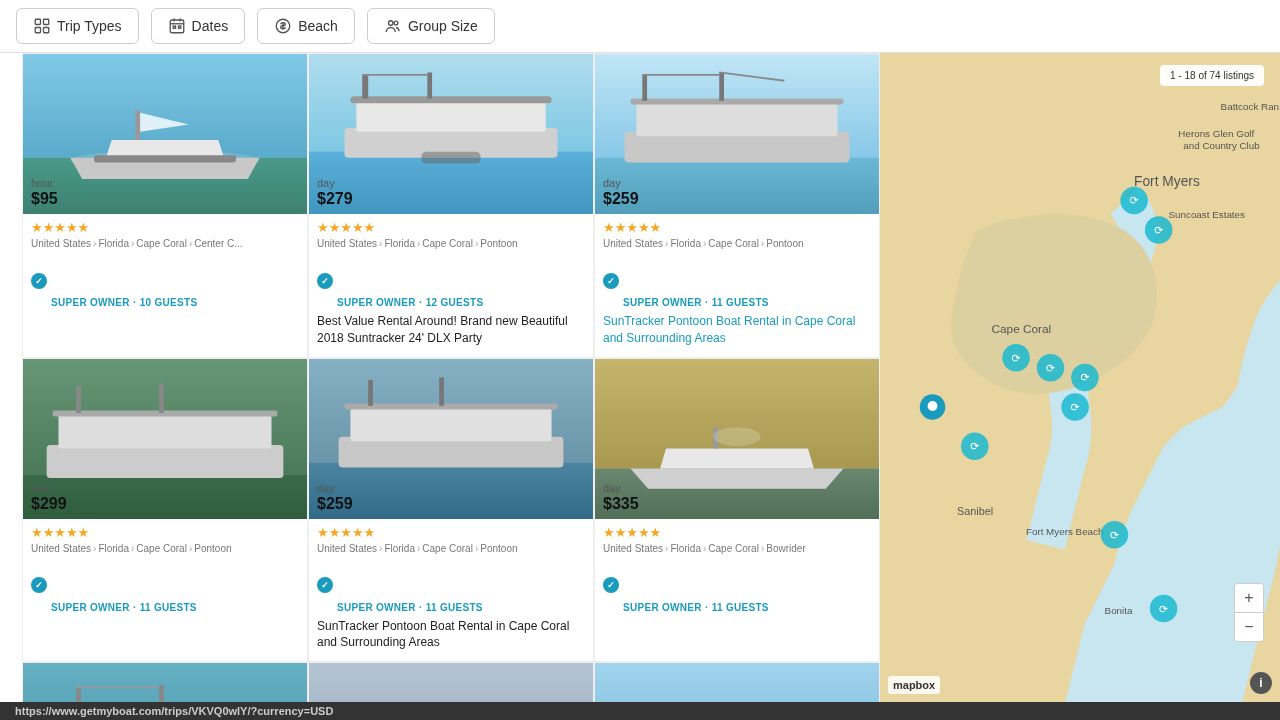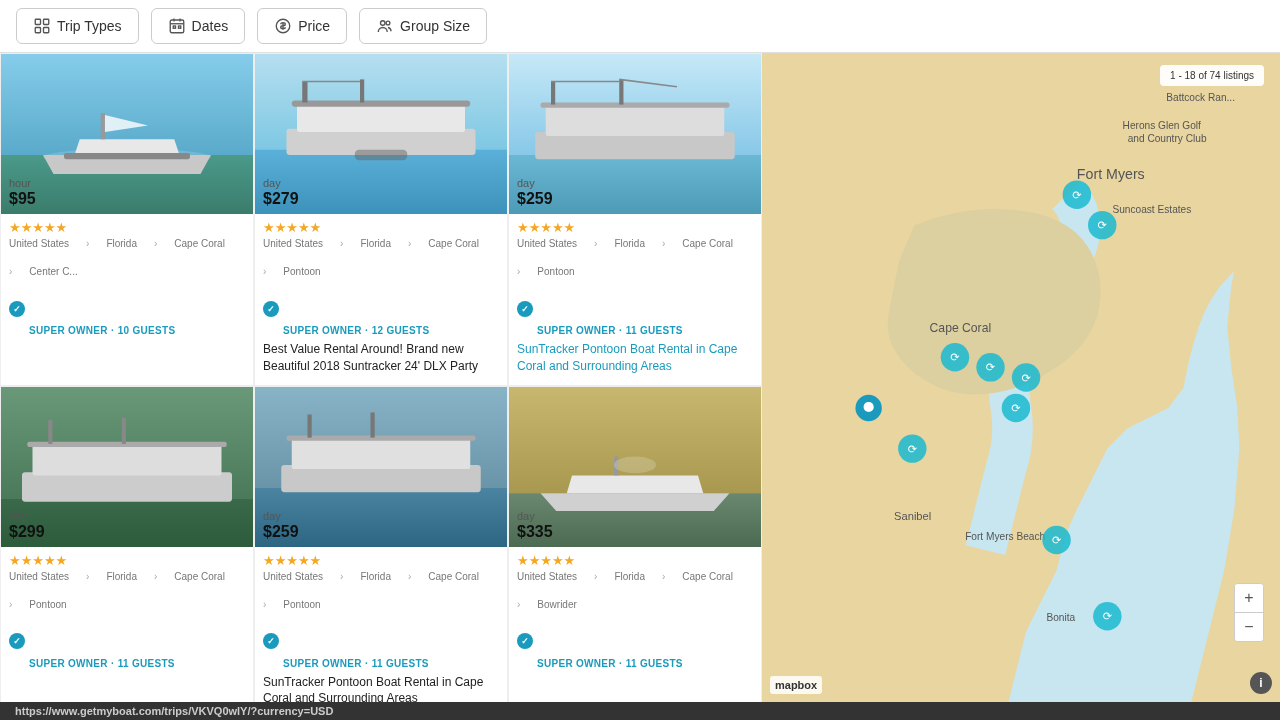--- a/index.html
+++ b/index.html
@@ -30,24 +30,25 @@
     }
     .filter-btn svg { width: 18px; height: 18px; }
 
     .main-content {
       display: flex;
       flex: 1;
       overflow: hidden;
     }
 
     .listings-panel {
-      width: 762px;
+      width: 880px;
       overflow-y: auto;
       background: #fff;
       flex-shrink: 0;
+      padding-left: 22px;
     }
 
     .listings-grid {
       display: grid;
       grid-template-columns: repeat(3, 1fr);
       gap: 0;
     }
 
     .listing-card {
       border: 1px solid #eee;
@@ -86,21 +87,21 @@
       margin-bottom: 3px;
     }
 
     .breadcrumb {
       font-size: 10px;
       color: #777;
       margin-bottom: 4px;
       display: flex;
       align-items: center;
       flex-wrap: wrap;
-      gap: 17px;
+      gap: 2px;
     }
     .breadcrumb span { color: #777; }
     .breadcrumb .sep { color: #aaa; font-size: 10px; }
 
     .owner-badge {
       display: flex;
       align-items: center;
       gap: 4px;
       margin-bottom: 5px;
     }
@@ -273,21 +274,21 @@
       <rect x="7" y="12" width="3" height="3"></rect>
       <rect x="14" y="12" width="3" height="3"></rect>
     </svg>
     <span>Dates</span>
   </button>
   <button class="filter-btn">
     <svg viewBox="0 0 24 24" fill="none" stroke="#555" stroke-width="1.8">
       <circle cx="12" cy="12" r="9"></circle>
       <path d="M12 7v10M9 9.5c0-1.1 1.3-2 3-2s3 .9 3 2-1.3 2-3 2-3 .9-3 2 1.3 2 3 2 3-.9 3-2"></path>
     </svg>
-    <span>Price</span>
+    <span>Beach</span>
   </button>
   <button class="filter-btn">
     <svg viewBox="0 0 24 24" fill="none" stroke="#555" stroke-width="1.8">
       <circle cx="9" cy="8" r="3"></circle>
       <circle cx="16" cy="8" r="2.5"></circle>
       <path d="M3 20c0-3.3 2.7-6 6-6s6 2.7 6 6"></path>
       <path d="M16 14c2.2.4 4 2.5 4 5"></path>
     </svg>
     <span>Group Size</span>
   </button>

